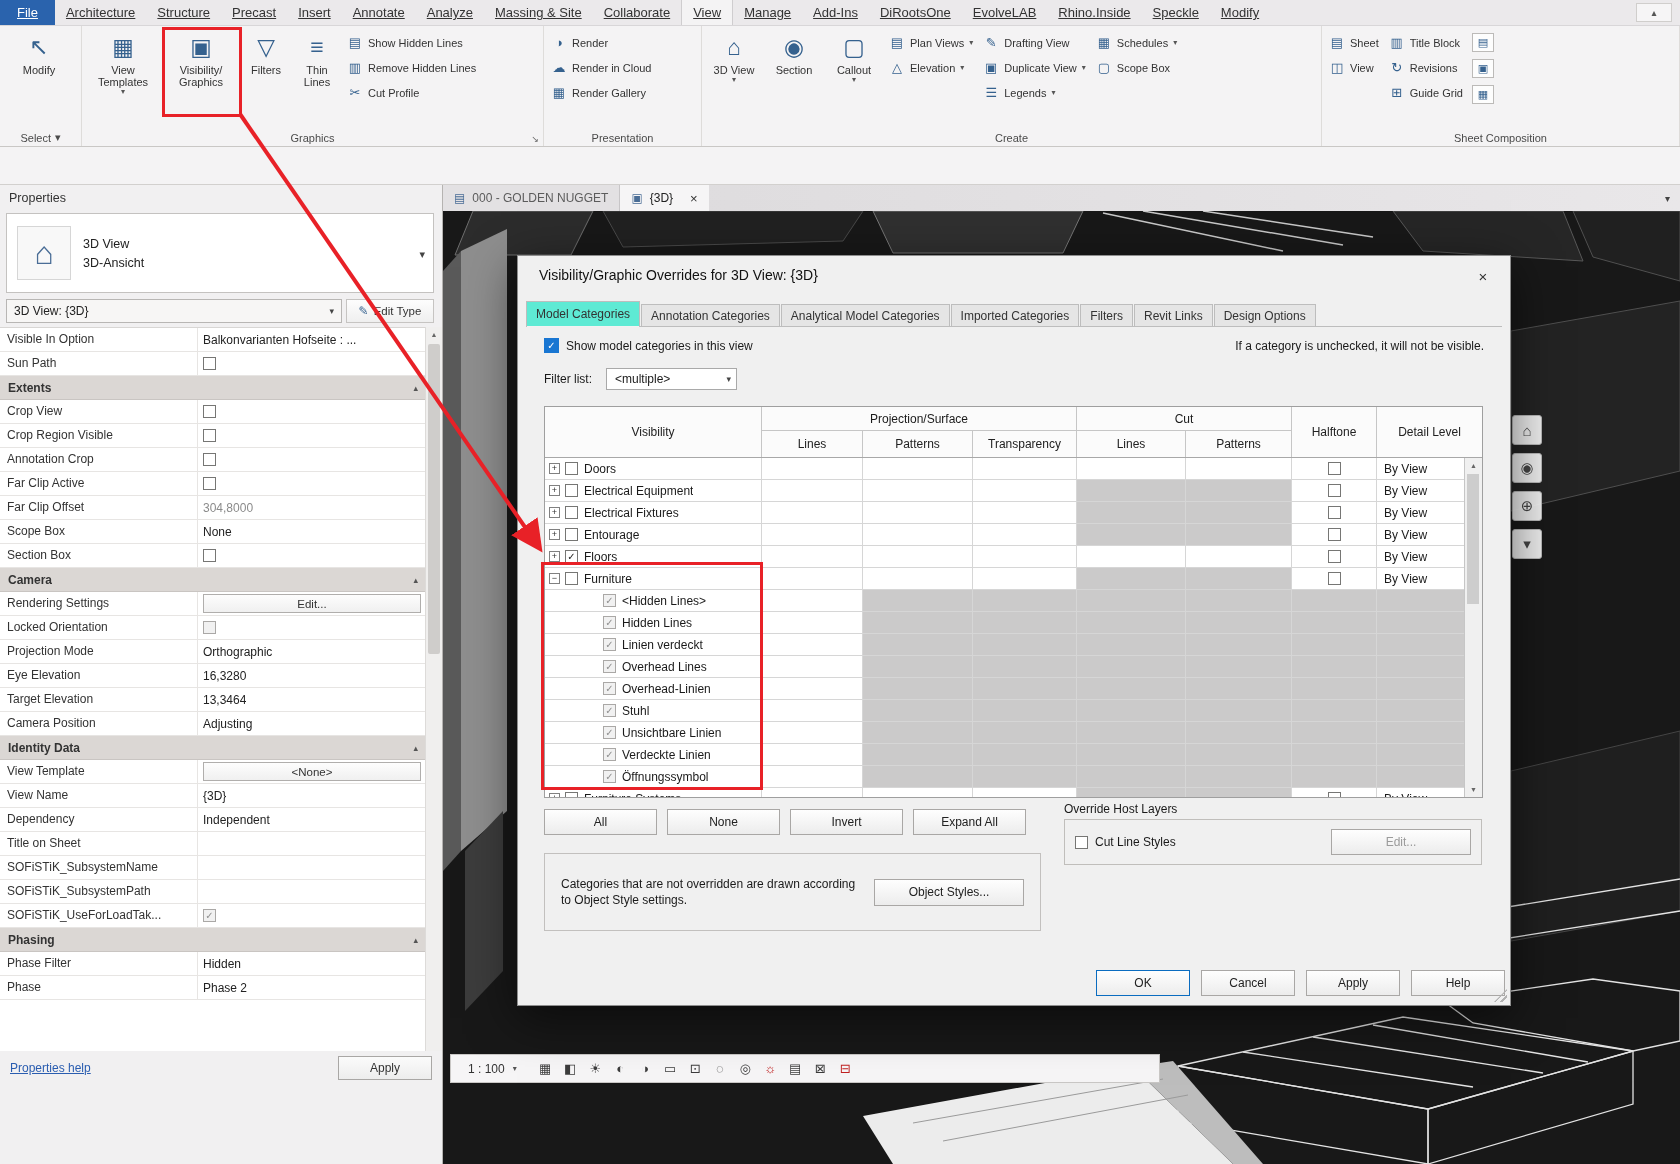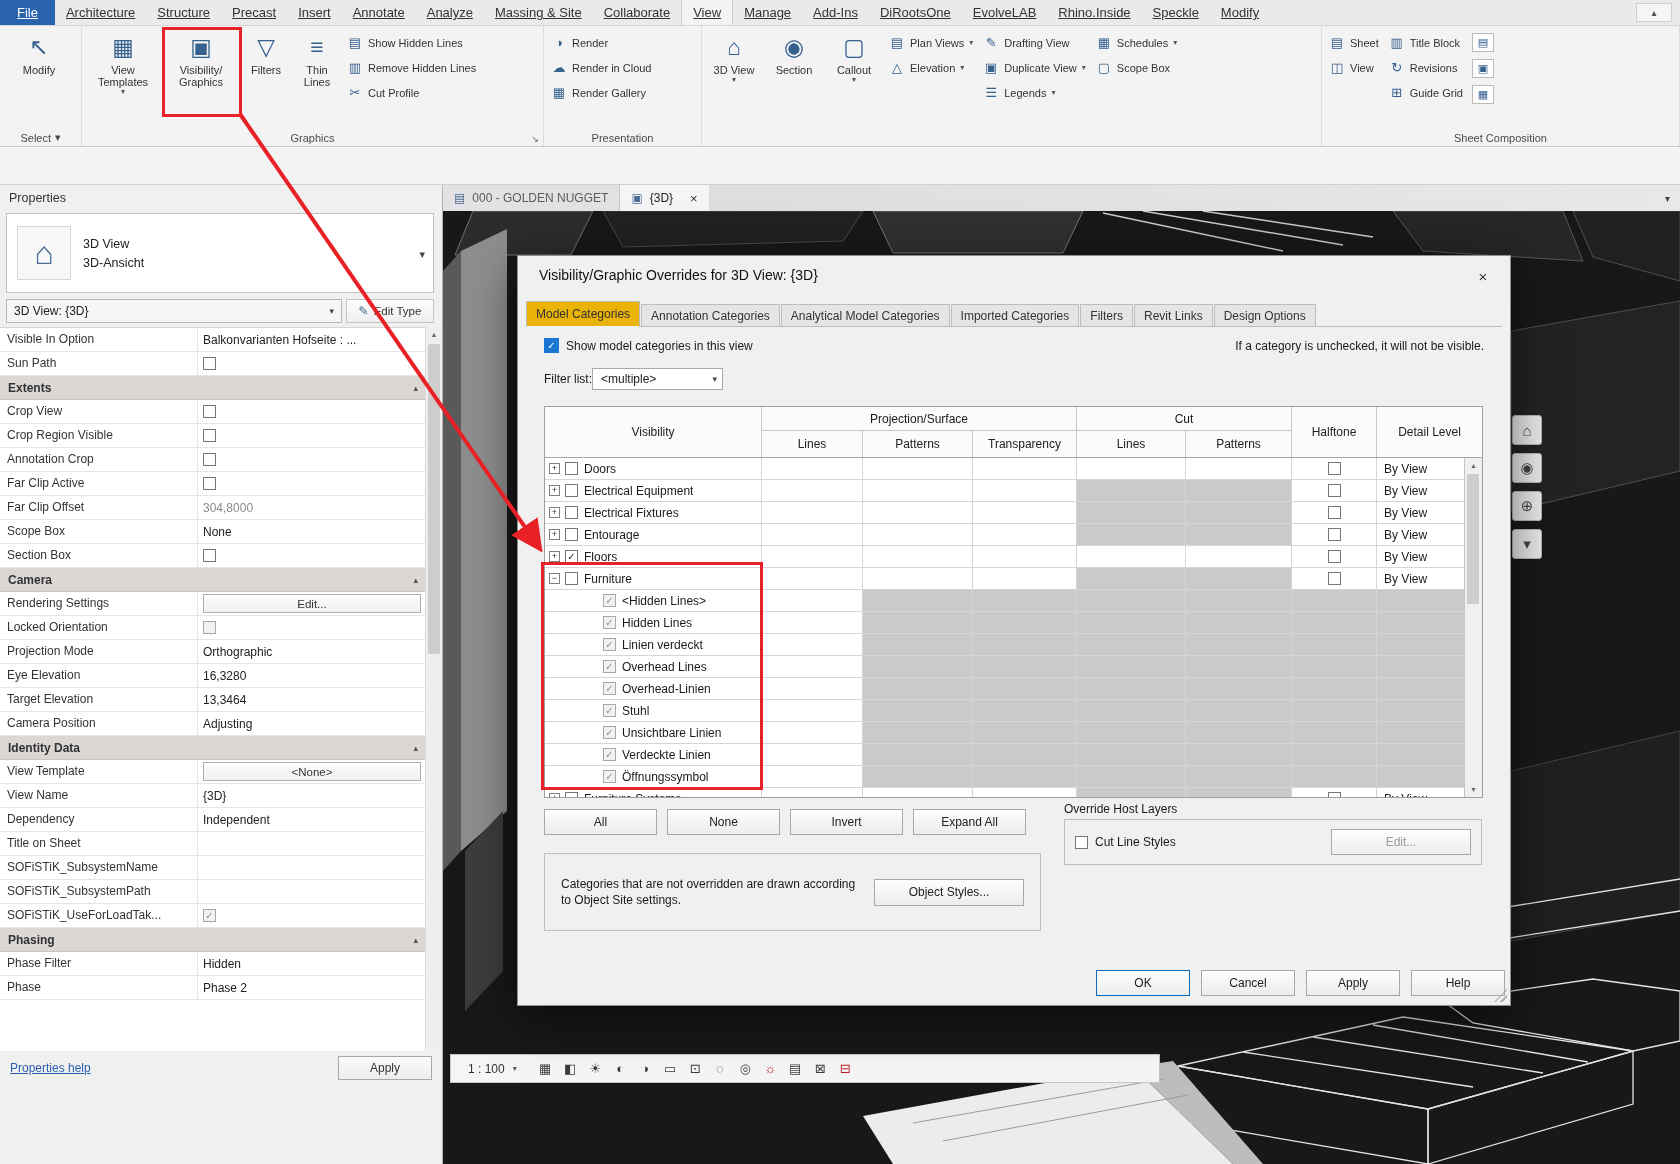--- a/index.html
+++ b/index.html
@@ -82,25 +82,25 @@
 .scalebox .caret { font-size:8px; color:#555; }
 .vcicon { width:23px; height:22px; display:flex; align-items:center; justify-content:center; font-size:13px; color:#3c3c3c; }
 .vcicon.red { color:#c02222; }
 
 
 .dlg { position:absolute; left:517px; top:255px; width:994px; height:751px; background:#f0f0f0; border:1px solid #8e8e8e; box-shadow:0 12px 45px rgba(0,0,0,.55); z-index:30; font-size:12px; color:#1a1a1a; }
 .dlg-title { height:38px; display:flex; align-items:center; padding:0 21px; font-size:14px; color:#111; }
 .dlg-close { position:absolute; top:9px; right:13px; width:28px; height:22px; display:flex; align-items:center; justify-content:center; font-size:15px; color:#333; }
 .dtabs { position:absolute; top:46px; left:8px; right:8px; height:25px; display:flex; align-items:flex-end; border-bottom:1px solid #bdbdbd; }
 .dtab { height:22px; padding:0 9px; display:flex; align-items:center; background:#e5e5e5; border:1px solid #bdbdbd; border-bottom:none; margin-right:1px; color:#333; white-space:nowrap; }
-.dtab.active { height:25px; background:#eab308; position:relative; }
+.dtab.active { height:25px; background:#5eead4; position:relative; }
 .dtab.active::after { content:""; position:absolute; left:0; right:0; bottom:-1px; height:1px; background:#f2f2f2; }
 .dlg-row1 { position:absolute; top:82px; left:26px; right:26px; display:flex; align-items:center; justify-content:space-between; }
 .dlg-row1 .lblgrp { display:flex; align-items:center; gap:7px; }
-.dlg-row2 { position:absolute; top:112px; left:26px; display:flex; align-items:center; gap:0; }
+.dlg-row2 { position:absolute; top:112px; left:26px; display:flex; align-items:center; gap:14px; }
 .combo { width:131px; height:22px; background:#fff; border:1px solid #a9a9a9; display:flex; align-items:center; justify-content:space-between; padding:0 5px 0 8px; }
 .combo .caret { font-size:9px; color:#444; }
 .vgt { position:absolute; top:150px; left:26px; width:939px; height:392px; border:1px solid #9f9f9f; background:#fff; overflow:hidden; }
 .vgt-head { height:51px; display:flex; border-bottom:1px solid #a8a8a8; background:#fbfbfb; }
 .hc { display:flex; align-items:center; justify-content:center; border-right:1px solid #c6c6c6; font-size:12px; color:#222; }
 .wv { width:217px; } .w1 { width:101px; } .w2 { width:110px; } .w3 { width:104px; } .w4 { width:109px; } .w5 { width:106px; } .w6 { width:85px; }
 .hgroup { display:flex; flex-direction:column; }
 .hgroup .top { height:25px; display:flex; align-items:center; justify-content:center; border-bottom:1px solid #c6c6c6; border-right:1px solid #c6c6c6; }
 .hgroup .bot { display:flex; height:26px; }
 .hgroup .bot .hc { height:26px; }
@@ -292,20 +292,23 @@
             <span class="ic">▦</span>
             <span>Schedules</span>
             <span class="caret">▾</span>
           </div>
         <div class="rowbtn">
             <span class="ic">▢</span>
             <span>Scope Box</span>
           </div>
       </div>
     </div>
+    <div class="rpanel-label">
+        <span>Create</span>
+      </div>
   </div>
 
   <div class="rpanel" style="flex:1">
     <div class="rpanel-content">
       <div class="rcol">
         <div class="rowbtn">
             <span class="ic">▤</span>
             <span>Sheet</span>
           </div>
         <div class="rowbtn">
@@ -957,21 +960,21 @@
     <div class="ohl-box">
       <div class="lblgrp">
         <span class="cb"></span>
         <span>Cut Line Styles</span>
       </div>
       <div class="dbtn">Edit...</div>
     </div>
   </div>
 
   <div class="osnote">
-    <div class="txt">Categories that are not overridden are drawn according to Object Site settings.</div>
+    <div class="txt">Categories that are not overridden are drawn according to Object Style settings.</div>
     <div class="dbtn">Object Styles...</div>
   </div>
 
   <div class="dfooter">
     <div class="dbtn ok">OK</div>
     <div class="dbtn">Cancel</div>
     <div class="dbtn">Apply</div>
     <div class="dbtn">Help</div>
   </div>
   <div class="grip"></div>

